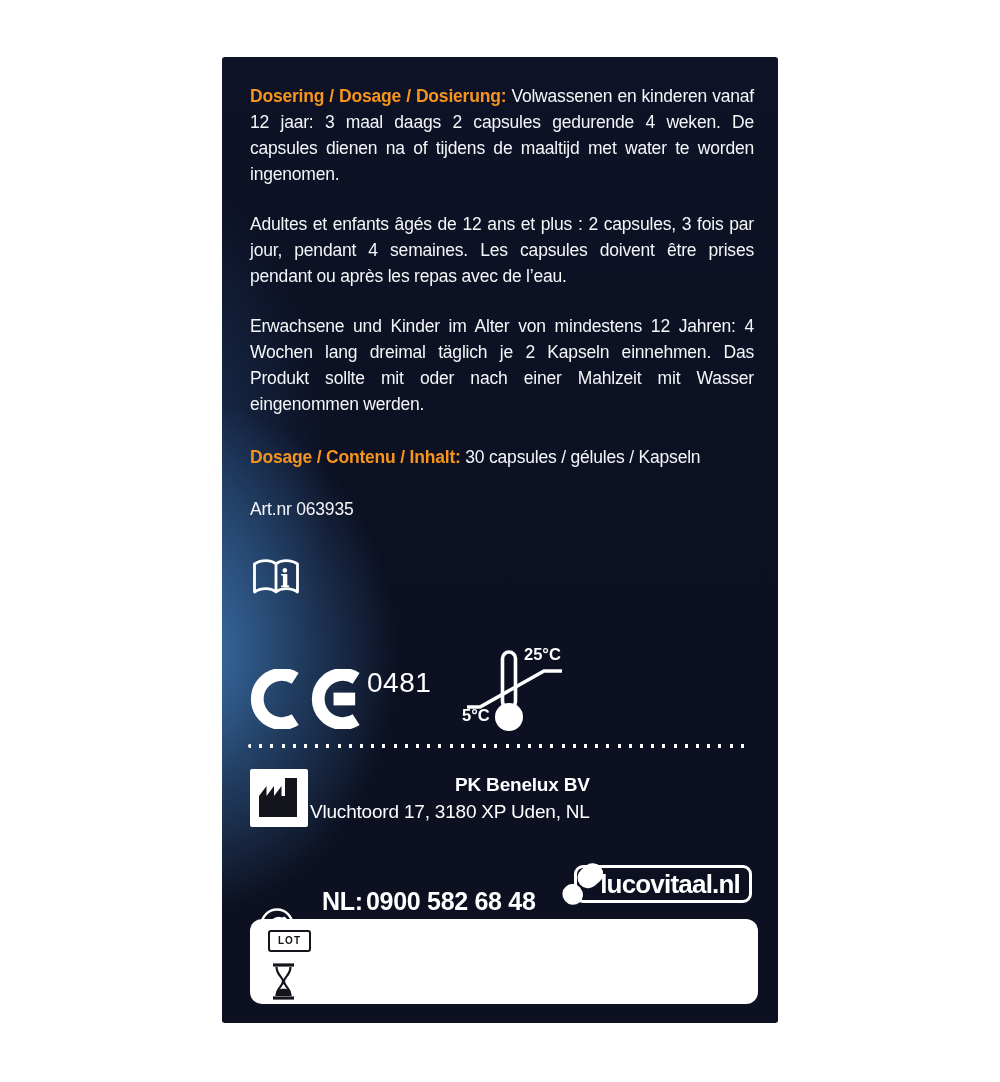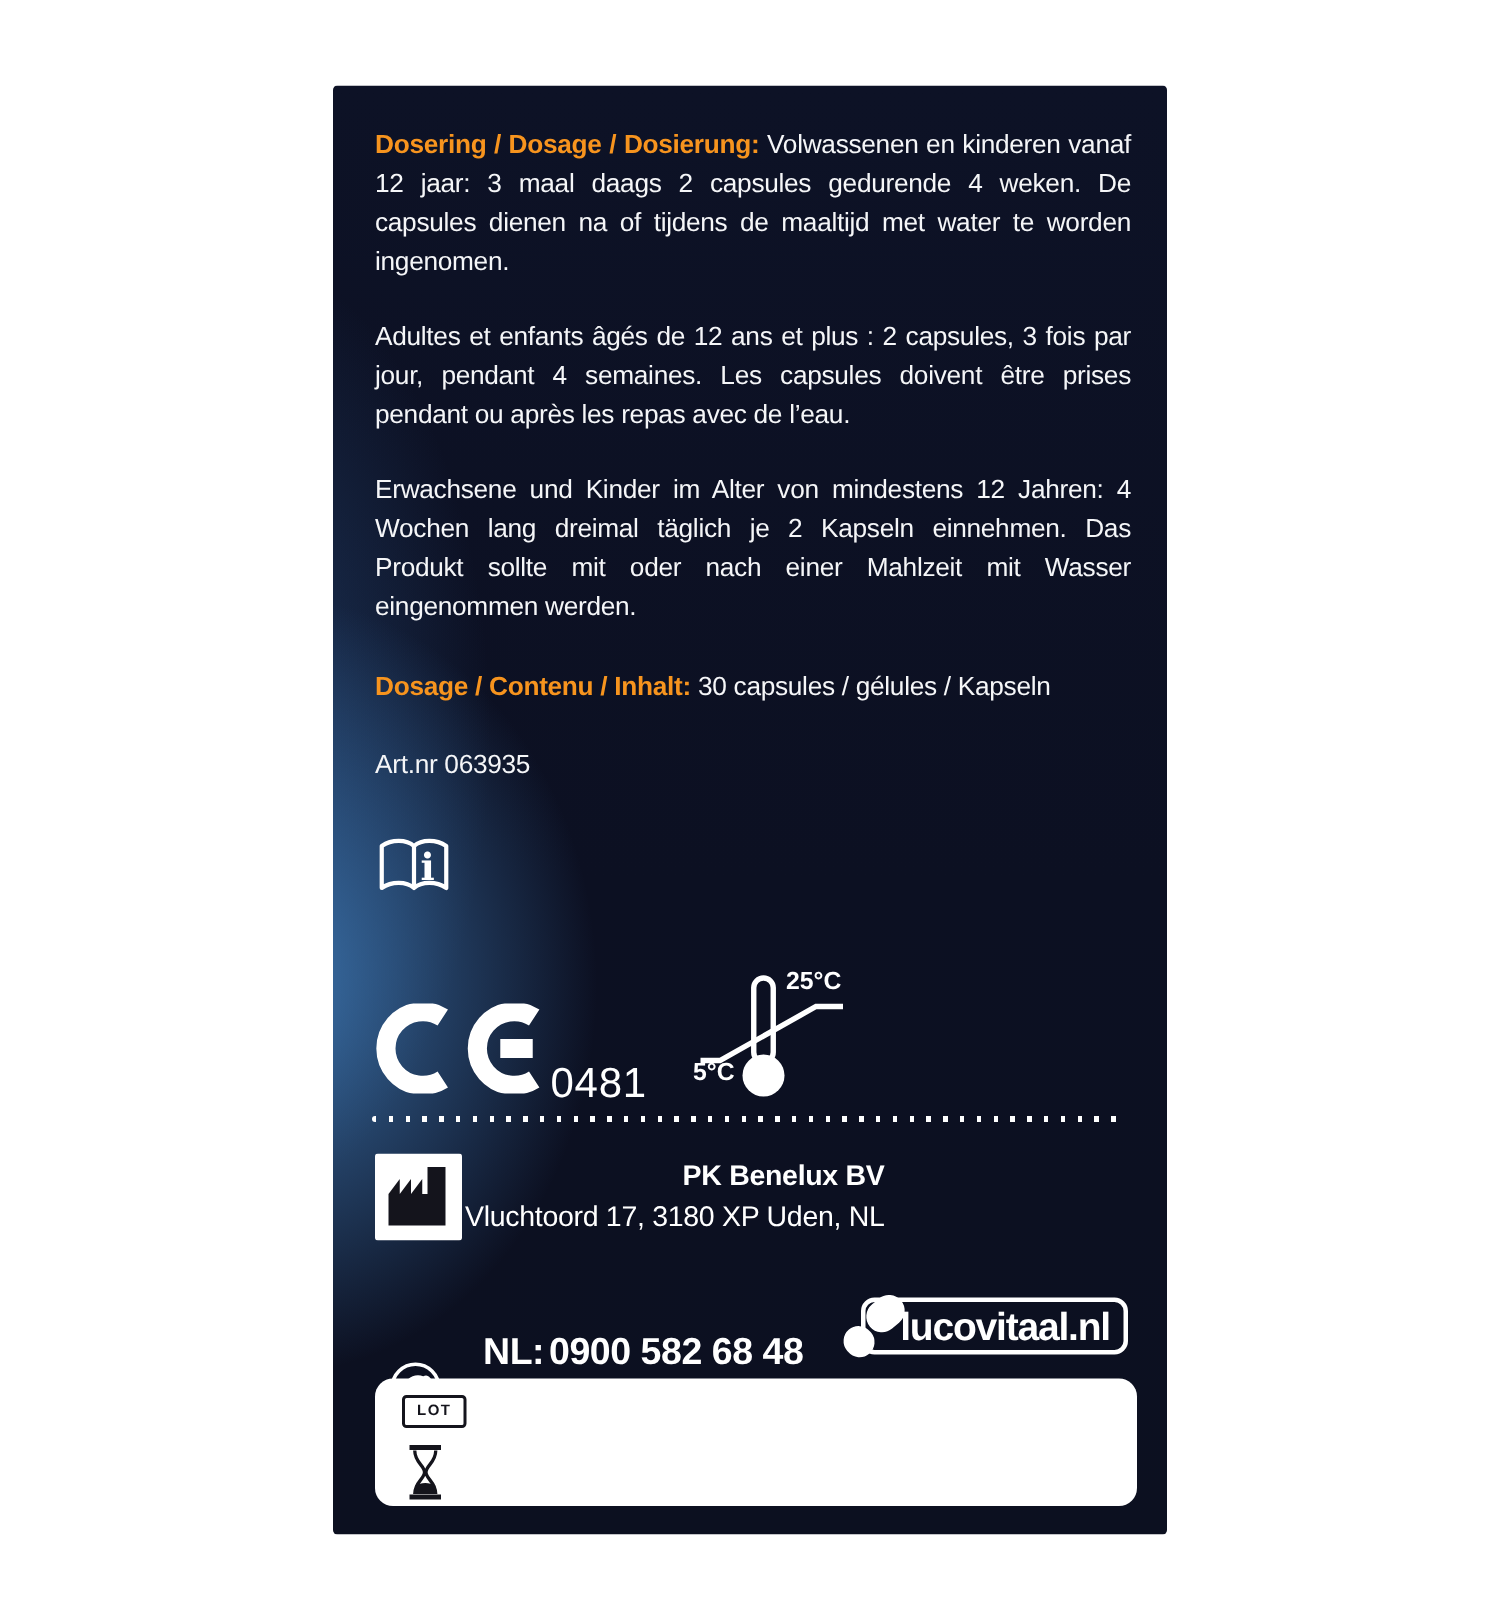--- a/index.html
+++ b/index.html
@@ -24,21 +24,21 @@
   .dos2 { margin-top:24px !important; }
   .dos3 { margin-top:24px !important; }
   .inhoud { margin-top:27px !important; }
   .artnr { margin-top:26px !important; }
 
   .booklet-row { display:flex; margin-top:20px; gap:20px; }
   .booklet-icon { flex:0 0 52px; margin-top:13px; }
   .booklet-text { width:430px; font-size:17.5px; line-height:26px; letter-spacing:-0.2px; margin:0; }
 
   .cert-row { position:absolute; left:26px; top:586px; width:340px; height:104px; }
-  .ce-group { position:absolute; left:0; top:26px; display:flex; align-items:flex-end; }
+  .ce-group { position:absolute; left:0; top:26px; display:flex; }
   .notified-body { font-size:28px; line-height:1; margin-left:3px; margin-bottom:-2px; color:#fff; letter-spacing:0.5px; }
   .thermo { position:absolute; left:170px; top:4px; width:124px; height:92px;margin-left:44px; }
   .thermo .t-max { position:absolute; left:62px; top:-2px; font-size:16.5px; font-weight:bold; }
   .thermo .t-min { position:absolute; left:0px; top:59px; font-size:16.5px; font-weight:bold; }
 
   .dots {
     position:absolute; left:26px; top:687px; width:502px; height:4px;
     background:repeating-linear-gradient(90deg, #ffffff 0 3px, transparent 3px 11.2px);
     border-radius:2px;
   }

